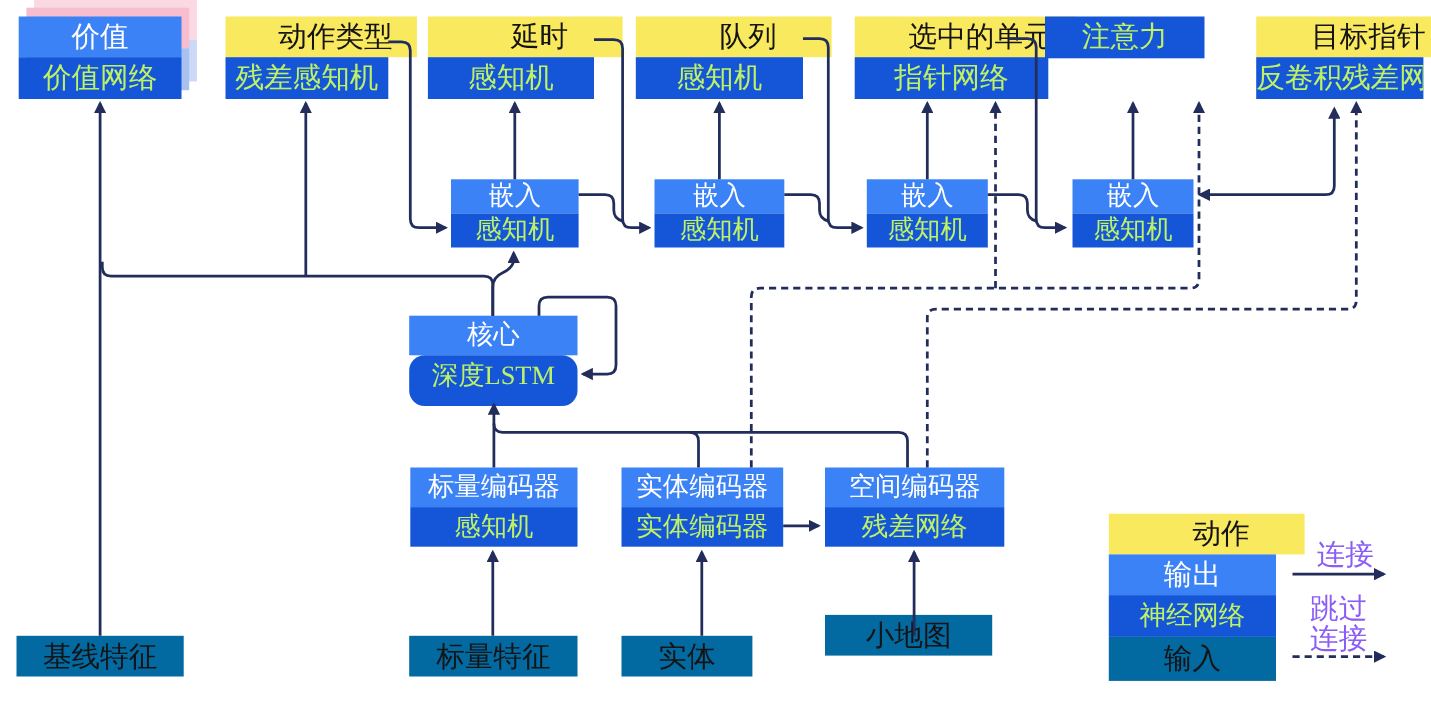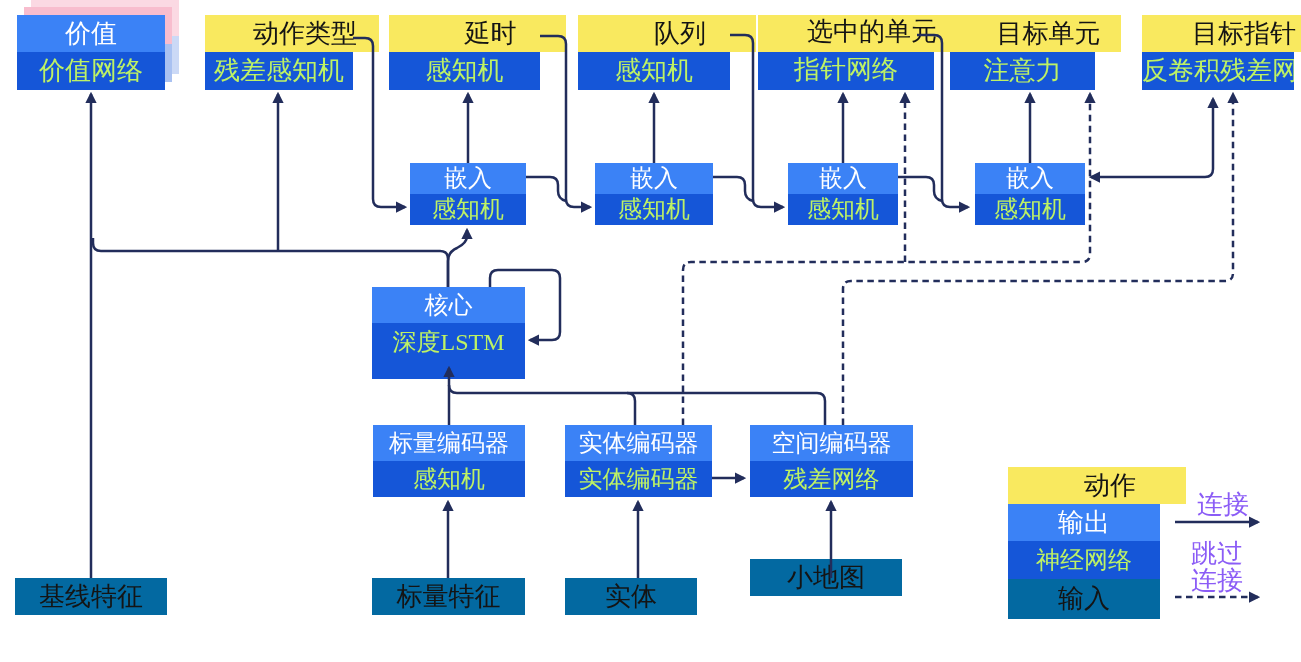--- a/index.html
+++ b/index.html
@@ -12,21 +12,21 @@
   .p-yellow{background:#F9E95F;color:#141414;padding-left:26px;}
   .p-red{background:#3b82f6;color:#ffffff;}
   .p-blue{background:#1556D8;color:#bef264;}
   .p-green{background:#0369a1;color:#141414;}
   .fs26{font-size:26px;}
   .fs24{font-size:24px;}
   .h37{height:37px;line-height:37px;}
   .h38{height:38px;line-height:38px;}
   .h36{height:36px;line-height:36px;}
   .h31{height:31px;line-height:31px;}
-  .h39{height:56px;line-height:39px;}
+  .h39{height:46px;line-height:39px;border-radius:14px;}
   .h40{height:40px;line-height:40px;}
   
   .shadow-card{position:absolute;}
   .sc2-top{background:#FBD9E3;height:37px;}
   .sc2-bot{background:#CBD9F6;height:38px;}
   .sc1-top{background:#F8BDCE;height:37px;}
   .sc1-bot{background:#A9C1F1;height:38px;}
   #wires{position:absolute;left:0;top:0;pointer-events:none;}
   .lbl{position:absolute;color:#8b5cf6;text-align:center;white-space:nowrap;}
 </style>
@@ -53,26 +53,25 @@
     <div class="part p-blue h38">残差感知机</div>
   </div>
   <div class="node fs26" style="left:389px;top:15px;width:151px;">
     <div class="part p-yellow h37">延时</div>
     <div class="part p-blue h38">感知机</div>
   </div>
   <div class="node fs26" style="left:578px;top:15px;width:152px;">
     <div class="part p-yellow h37">队列</div>
     <div class="part p-blue h38">感知机</div>
   </div>
-  <div class="node fs26" style="left:758px;top:15px;width:176px;font-family:Liberation Mono, monospace;">
+  <div class="node fs26" style="left:777px;top:15px;width:176px;">
     <div class="part p-yellow h37">选中的单元</div>
     <div class="part p-blue h38">指针网络</div>
   </div>
   <div class="node fs26" style="left:950px;top:15px;width:145px;">
-    <div class="part p-yellow h37">目标单元</div>
     <div class="part p-blue h38">注意力</div>
   </div>
   <div class="node fs26" style="left:1142px;top:15px;width:152px;">
     <div class="part p-yellow h37">目标指针</div>
     <div class="part p-blue h38">反卷积残差网</div>
   </div>
 
   <div class="node fs24" style="left:410px;top:163px;width:116px;">
     <div class="part p-red h31">嵌入</div>
     <div class="part p-blue h31">感知机</div>
@@ -107,21 +106,21 @@
     <div class="part p-red h36">空间编码器</div>
     <div class="part p-blue h36">残差网络</div>
   </div>
 
   <div class="node fs26" style="left:15px;top:578px;width:152px;">
     <div class="part p-green h37">基线特征</div>
   </div>
   <div class="node fs26" style="left:372px;top:578px;width:153px;">
     <div class="part p-green h37">标量特征</div>
   </div>
-  <div class="node fs26" style="left:565px;top:578px;width:132px;">
+  <div class="node fs26" style="left:565px;top:578px;width:119px;">
     <div class="part p-green h37">实体</div>
   </div>
   <div class="node fs26" style="left:750px;top:559px;width:152px;">
     <div class="part p-green h37">小地图</div>
   </div>
 
   <div class="node fs26" style="left:1008px;top:467px;width:152px;">
     <div class="part p-yellow h37">动作</div>
     <div class="part p-red h37">输出</div>
     <div class="part p-blue h38 fs24">神经网络</div>

